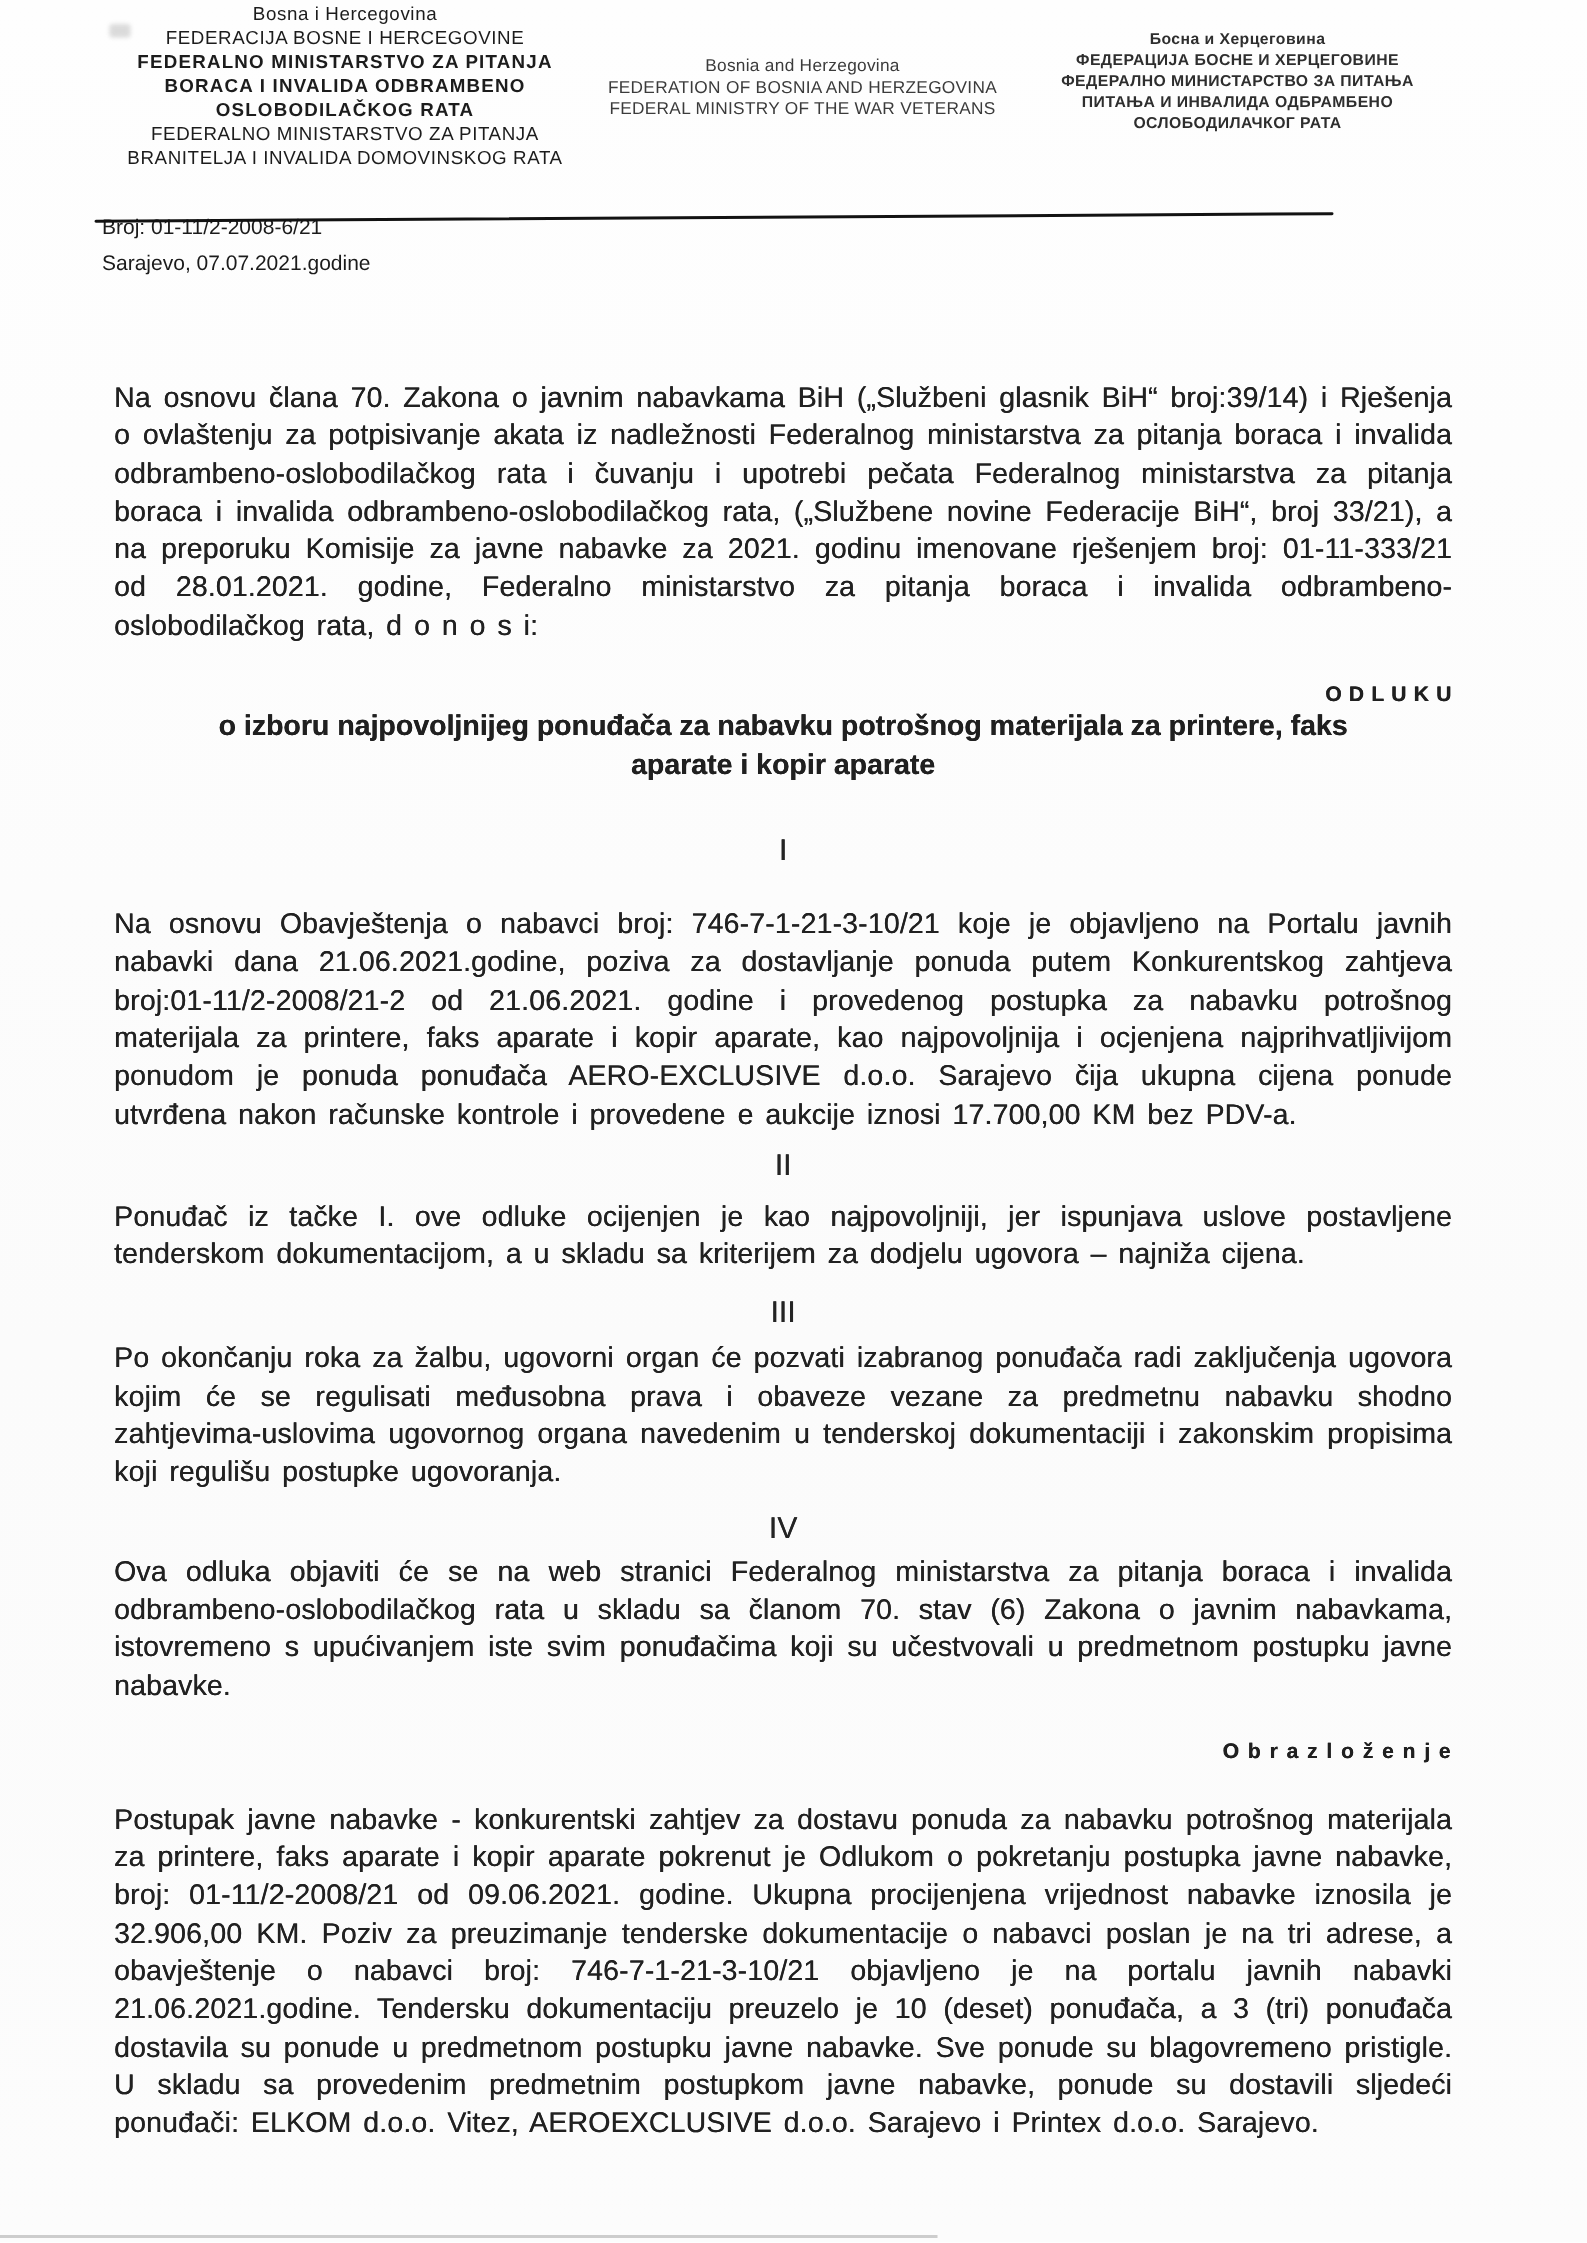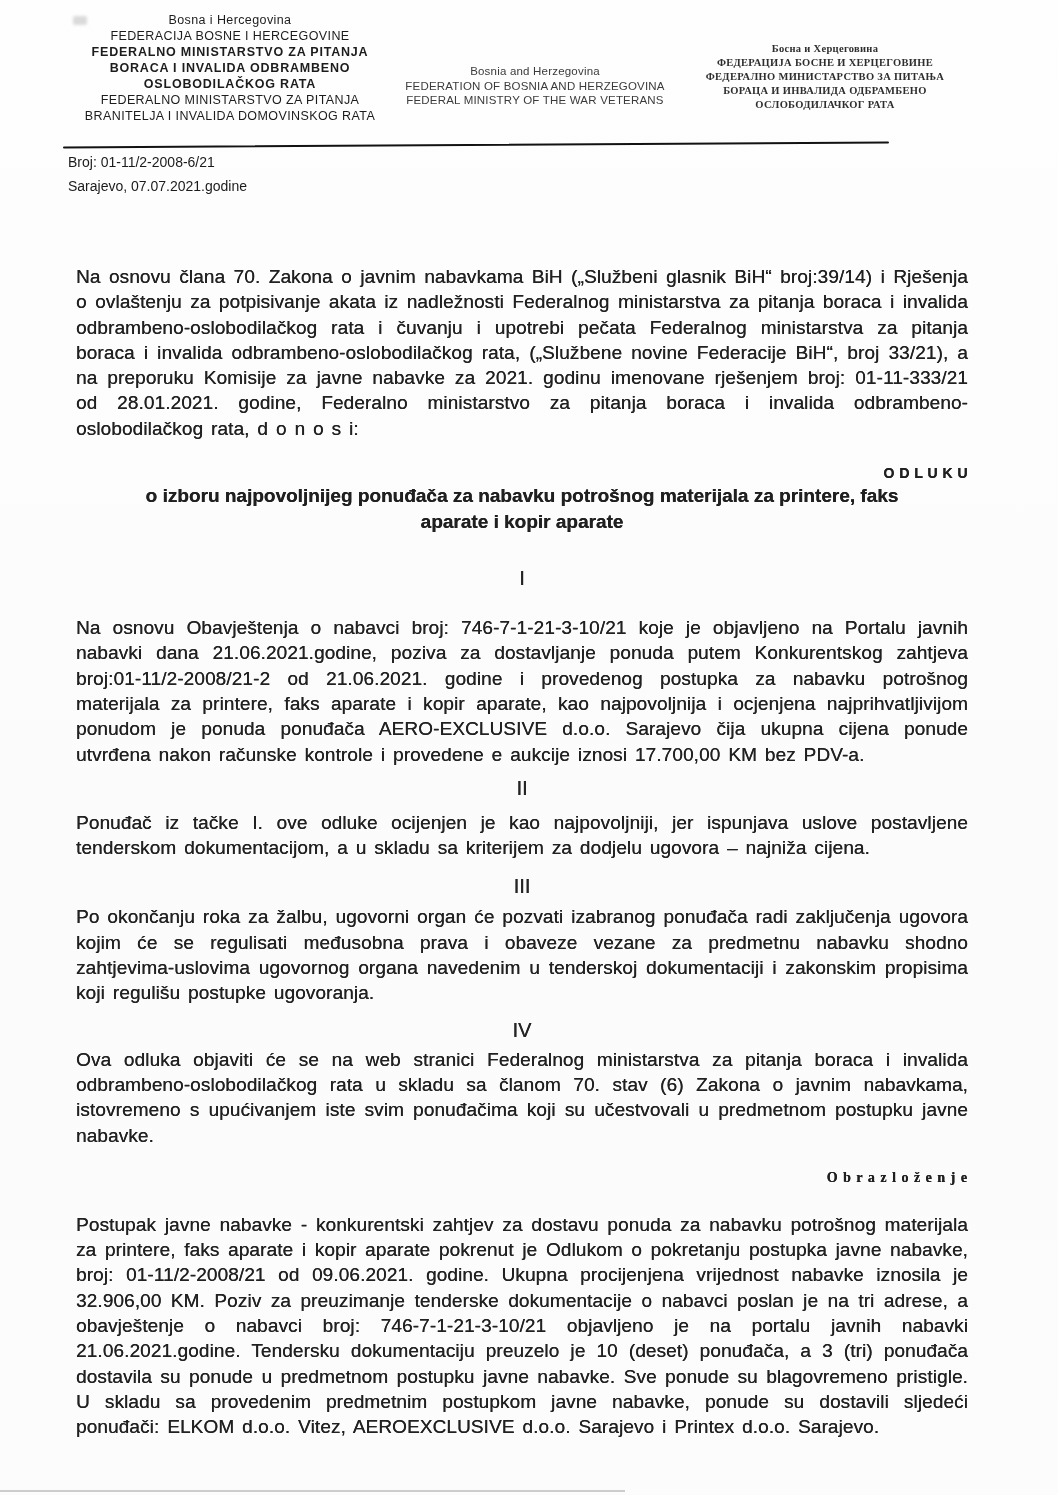--- a/index.html
+++ b/index.html
@@ -22,22 +22,22 @@
     position: absolute;
     left: 73px; top: 16px;
     width: 14px; height: 9px;
     background: #9a9a9a;
     opacity: 0.35;
     filter: blur(1.5px);
     border-radius: 2px;
   }
   .header-row {
     display: flex;
-    align-items: center;
-    padding: 12px 40px 0 80px;
+    align-items: flex-start;
+    padding: 1px 40px 0 80px;
   }
   .h-left {
     width: 300px;
     text-align: center;
     font-size: 12.5px;
     line-height: 16px;
     letter-spacing: 0.4px;
     color: #1c1c1c;
   }
   .h-left .b { font-weight: bold; letter-spacing: 0.8px; }
@@ -49,21 +49,21 @@
     font-size: 11.5px;
     line-height: 14.5px;
     color: #3b3b3b;
     letter-spacing: 0.2px;
   }
   .h-right {
     width: 290px;
     margin-left: 10px;
     margin-top: 18px;
     text-align: center;
-    font-family: Liberation Serif, serif;
+    font-family: Liberation Sans, sans-serif;
     font-weight: bold;
     font-size: 10.5px;
     line-height: 14px;
     color: #2e2e2e;
     letter-spacing: 0.3px;
   }
   .divider {
     position: absolute;
     left: 63px;
     top: 144px;
@@ -118,21 +118,21 @@
     text-shadow: 0.2px 0 0 #2a2a2a;
   }
   .n1 { margin-top: 32px; }
   .n2 { margin-top: 10px; }
   .n3 { margin-top: 15px; }
   .n4 { margin-top: 13px; }
   .p1 { margin-top: 25px; }
   .p2 { margin-top: 10px; }
   .p3 { margin-top: 6px; }
   .p4 { margin-top: 5px; }
-  .obraz-heading { margin-top: 22px; letter-spacing: 1px; font-family: Liberation Serif, serif; }
+  .obraz-heading { margin-top: 22px; letter-spacing: 1px; }
   .final-par { margin-top: 26px; }
   .bottom-edge {
     position: absolute;
     left: 0; bottom: 3px;
     width: 625px; height: 2px;
     background: #b9b9b9;
     opacity: 0.7;
   }
 </style>
 </head>
@@ -154,21 +154,21 @@
     </div>
     <div class="h-center">
       <div>Bosnia and Herzegovina</div>
       <div>FEDERATION OF BOSNIA AND HERZEGOVINA</div>
       <div>FEDERAL MINISTRY OF THE WAR VETERANS</div>
     </div>
     <div class="h-right">
       <div>Босна и Херцеговина</div>
       <div>ФЕДЕРАЦИЈА БОСНЕ И ХЕРЦЕГОВИНЕ</div>
       <div>ФЕДЕРАЛНО МИНИСТАРСТВО ЗА ПИТАЊА</div>
-      <div>БОРАЦА И ИНВАЛИДА ОДБРАМБЕНО</div>
+      <div>ПИТАЊА И ИНВАЛИДА ОДБРАМБЕНО</div>
       <div>ОСЛОБОДИЛАЧКОГ РАТА</div>
     </div>
   </div>
 
   <div class="divider"></div>
 
   <div class="ref-block">
     <div>Broj: 01-11/2-2008-6/21</div>
     <div>Sarajevo, 07.07.2021.godine</div>
   </div>

